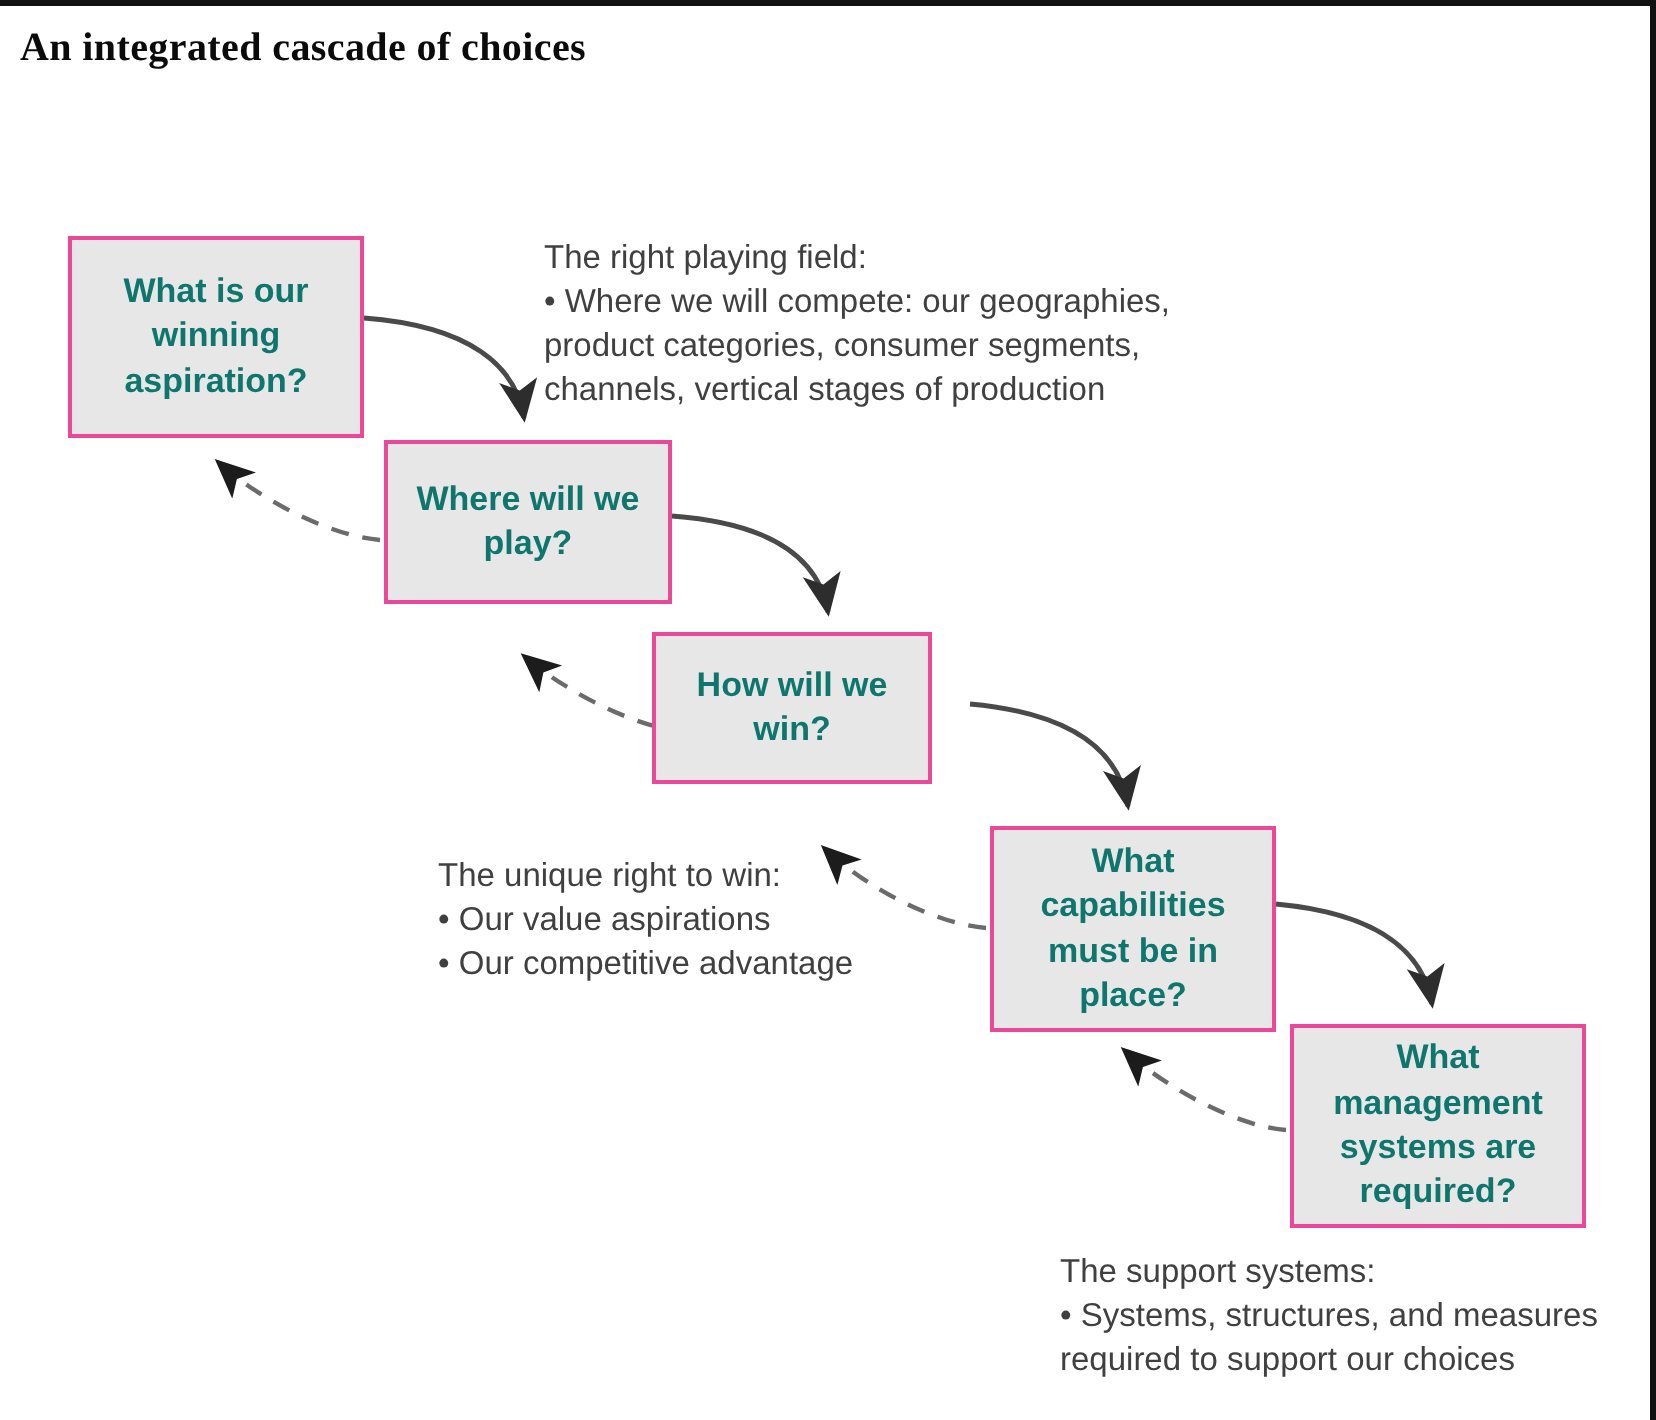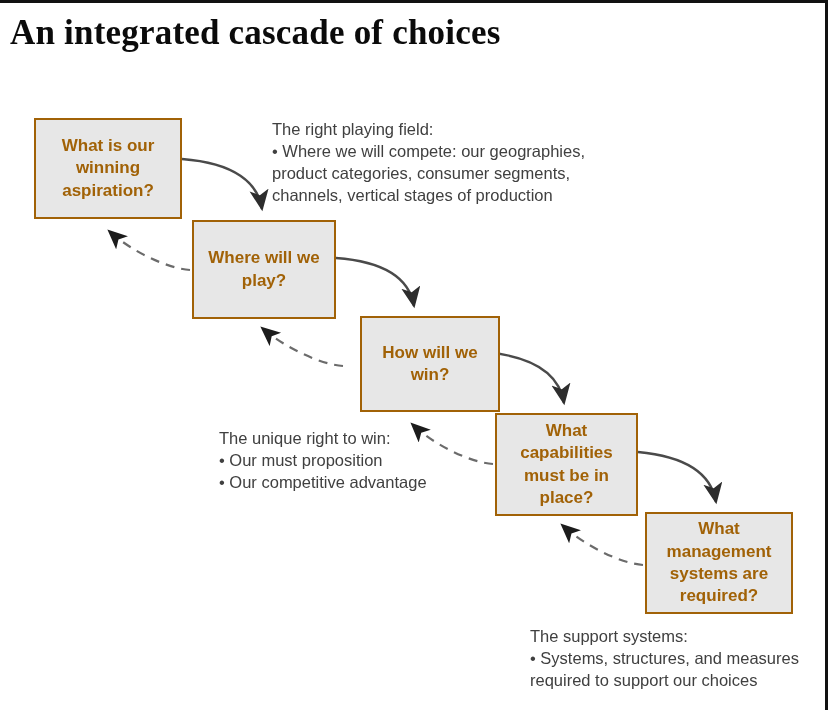--- a/index.html
+++ b/index.html
@@ -25,53 +25,53 @@
     position: absolute;
     right: 0; top: 0; width: 3px; height: 710px;
     background: #111111;
   }
   #title {
     position: absolute;
     left: 10px;
     top: 13px;
     font-family: "Liberation Serif", serif;
     font-weight: bold;
-    font-size: 35px;
+    font-size: 20px;
     letter-spacing: 0.2px;
     color: #0b0b0b;
     white-space: nowrap;
   }
   
   #arrows {
     position: absolute;
     left: 0; top: 0;
     width: 828px;
     height: 710px;
     pointer-events: none;
   }
   
   .node {
     position: absolute;
     box-sizing: border-box;
     background: #e7e7e7;
-    border: 2px solid #a16207;
+    border: 2px solid #ec4899;
     display: flex;
     align-items: center;
     justify-content: center;
     text-align: center;
     font-family: "Liberation Sans", sans-serif;
     font-weight: bold;
     font-size: 17px;
     line-height: 1.32;
-    color: #a16207;
+    color: #0f766e;
     white-space: pre-line;
   }
   #node-0 { left: 34px;  top: 118px; width: 148px; height: 101px; }
-  #node-1 { left: 192px; top: 220px; width: 144px; height: 99px;  }
-  #node-2 { left: 360px; top: 316px; width: 140px; height: 96px;  }
+  #node-1 { left: 192px; top: 220px; width: 144px; height: 82px;  }
+  #node-2 { left: 326px; top: 316px; width: 140px; height: 76px;  }
   #node-3 { left: 495px; top: 413px; width: 143px; height: 103px; }
   #node-4 { left: 645px; top: 512px; width: 148px; height: 102px; }
 
   
   .anno {
     position: absolute;
     font-family: "Liberation Sans", sans-serif;
     font-size: 16.5px;
     line-height: 1.33;
     color: #404040;
@@ -132,19 +132,19 @@
   <div class="node" id="node-4">What
 management
 systems are
 required?</div>
 
   <div class="anno" id="anno-0">The right playing field:
 • Where we will compete: our geographies,
    product categories, consumer segments,
    channels, vertical stages of production</div>
   <div class="anno" id="anno-3">The unique right to win:
-• Our must proposition
+• Our value aspirations
 • Our competitive advantage</div>
   <div class="anno" id="anno-4">The support systems:
 • Systems, structures, and measures
    required to support our choices</div>
 
 </div>
 
 </body></html>

